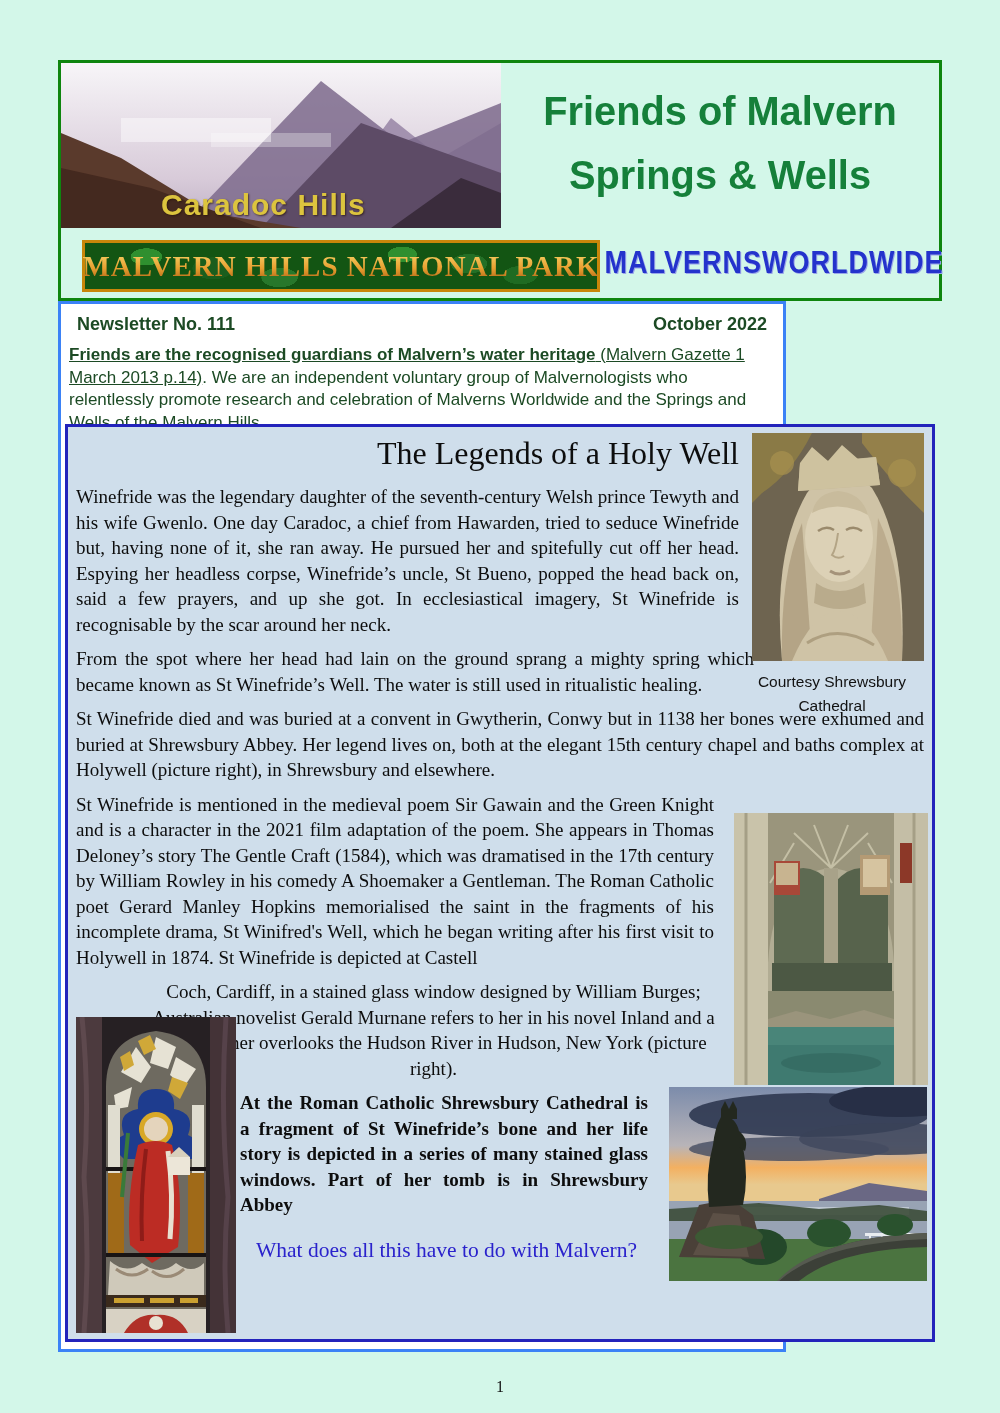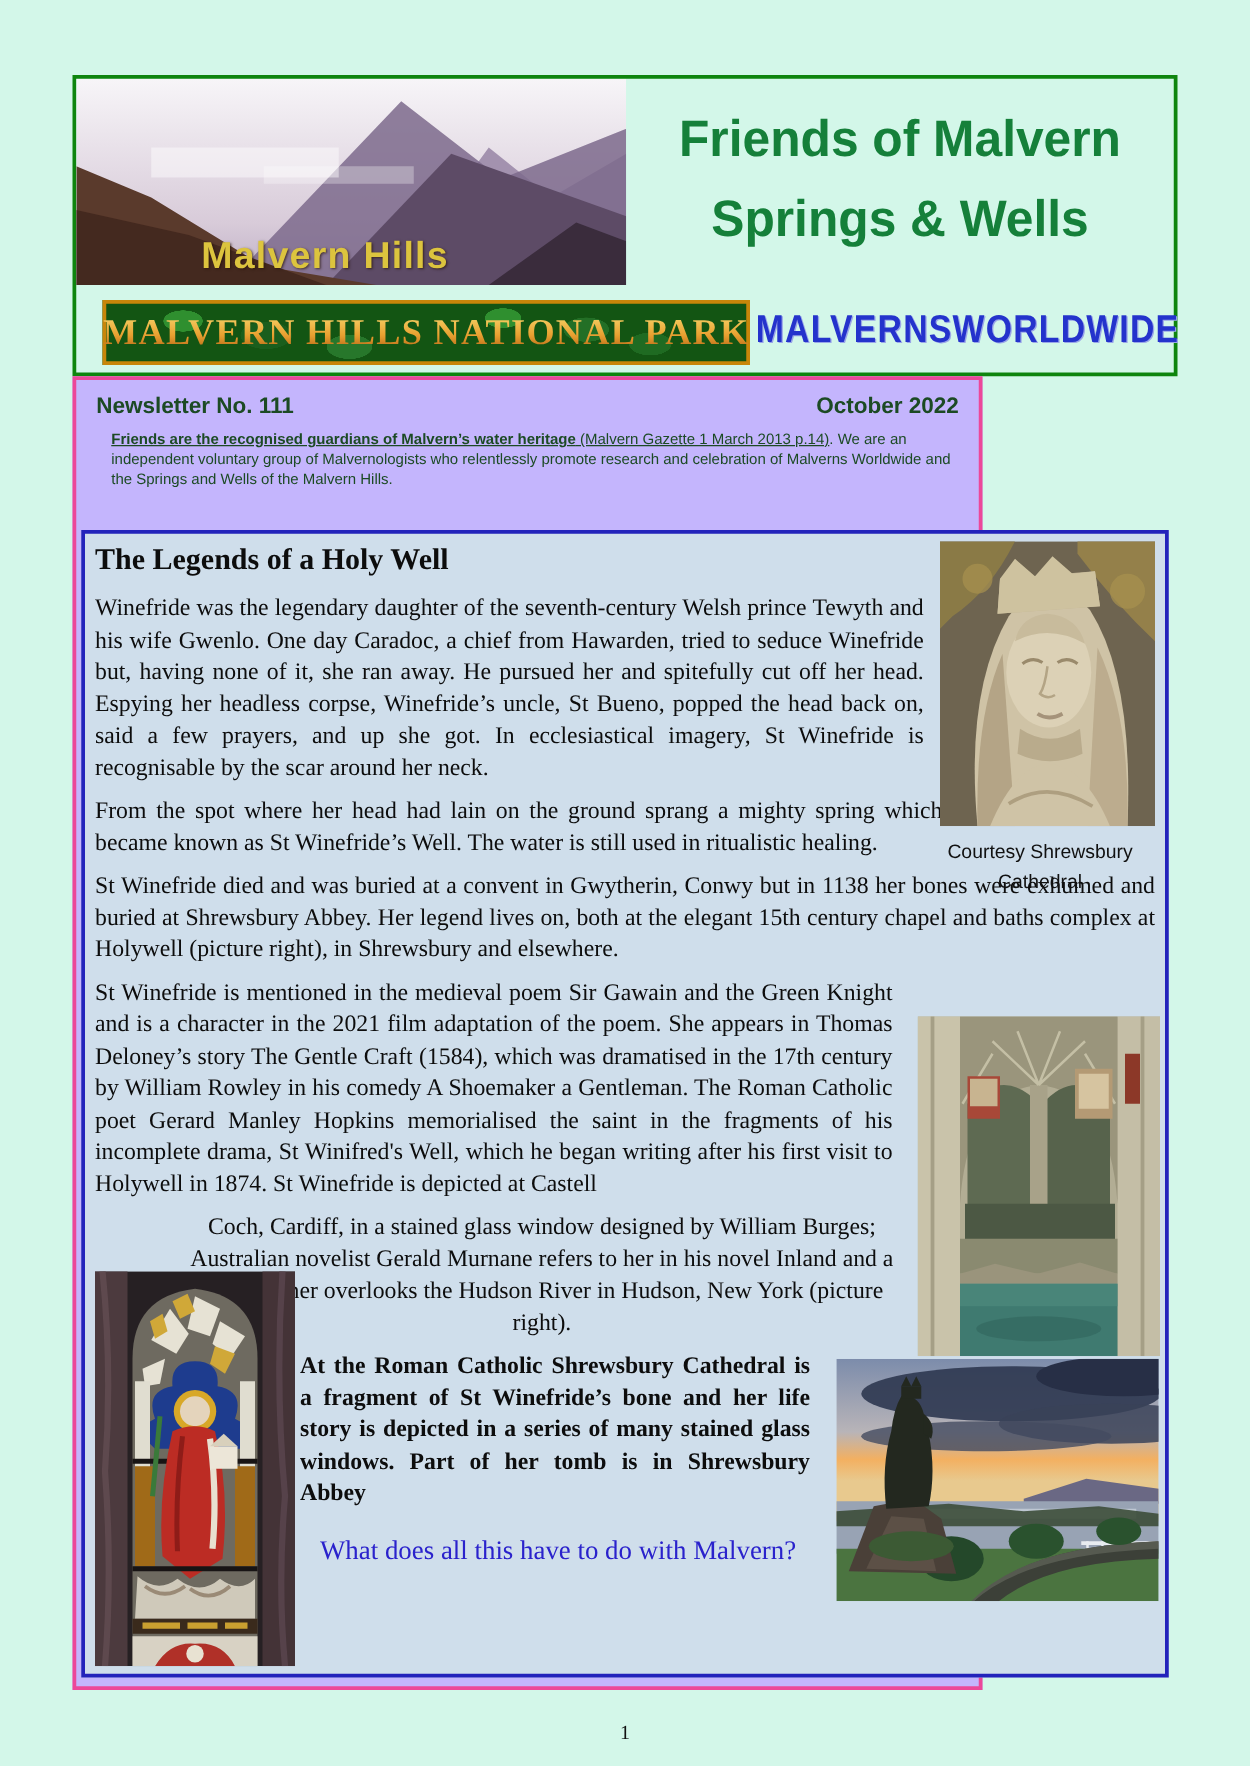--- a/index.html
+++ b/index.html
@@ -29,31 +29,31 @@
                letter-spacing:1px;white-space:nowrap;
                background:linear-gradient(#f8d96e,#e8a030 55%,#a85a10);
                -webkit-background-clip:text;background-clip:text;color:transparent;}
   .worldwide-logo{position:absolute;left:548px;top:168px;width:330px;height:64px;
                   display:flex;align-items:center;justify-content:center;gap:0;}
   .logo-word{font-size:27px;font-weight:bold;color:#2433cc;letter-spacing:1px;
              transform:scaleY(1.15);text-shadow:1px 1px 0 #9aa6e8;white-space:nowrap;}
 
   
   .body-box{position:absolute;left:58px;top:301px;width:728px;height:1051px;
-            border:3px solid #ec4899;background:#c4b5fd;box-sizing:border-box;}
+            border:3px solid #3b82f6;background:#ffffff;box-sizing:border-box;}
   .nl-row{display:flex;justify-content:space-between;padding:10px 16px 0 16px;
           font-size:18px;font-weight:bold;color:#1c4a24;}
-  .nl-para{padding:9px 16px 8px 28px;font-size:12px;line-height:1.33;color:#1c4a24;}
+  .nl-para{padding:9px 16px 8px 8px;font-size:17px;line-height:1.33;color:#1c4a24;}
 
   
   .content-box{position:absolute;left:4px;top:120px;width:864px;height:912px;
                border:3px solid #2323bb;background:#cfdeeb;box-sizing:content-box;
                font-family:"Liberation Serif",serif;color:#0d0d0d;}
   .cb-flow{position:absolute;left:8px;top:6px;width:848px;}
-  .art-title{font-size:24px;font-weight:bold;text-align:left;margin:2px 185px 12px 0;}
+  .art-title{font-size:32px;font-weight:normal;text-align:right;margin:2px 185px 12px 0;}
   .art-sub{font-size:19.5px;margin:0 185px 9px 0;}
   .para{font-size:19px;line-height:25.5px;text-align:justify;margin:0 0 9px 0;}
   .p2{margin-right:185px;}
   .p3{margin-right:170px;}
   .p4{margin-right:0;}
   .p5a{margin-right:210px;}
   .p5b{margin-left:75px;margin-right:208px;text-align:center;}
   .p6{margin-left:164px;margin-right:276px;margin-top:6px;font-weight:bold;}
   .blue-q{font-size:21.5px;color:#2a22cc;margin:20px 0 0 180px;text-align:left;}
   .caption{position:absolute;right:2px;top:243px;width:196px;text-align:center;
@@ -91,21 +91,21 @@
       <rect width="440" height="165" fill="url(#sky)"></rect>
       <polygon points="250,165 330,55 380,95 440,60 440,165" fill="#9b89a8" opacity="0.9"></polygon>
       <polygon points="120,165 260,18 340,80 440,40 440,165" fill="#7c6a8c" opacity="0.85"></polygon>
       <polygon points="200,165 300,60 440,110 440,165" fill="#5d4b66"></polygon>
       <polygon points="0,165 0,70 60,95 150,150 240,165" fill="#5a3a2c"></polygon>
       <polygon points="0,165 0,105 90,125 200,165" fill="#44291f"></polygon>
       <polygon points="330,165 400,115 440,130 440,165" fill="#3a2c3c"></polygon>
       <rect x="60" y="55" width="150" height="24" fill="#ffffff" opacity="0.45"></rect>
       <rect x="150" y="70" width="120" height="14" fill="#ffffff" opacity="0.3"></rect>
     </svg>
-    <div class="hills-label">Malvern Hills</div>
+    <div class="hills-label">Caradoc Hills</div>
   </div>
 
   <div class="header-title">
     <div>Friends of Malvern</div>
     <div>Springs &amp; Wells</div>
   </div>
 
   <div class="park-banner">
     <span>MALVERN HILLS NATIONAL PARK</span>
   </div>

